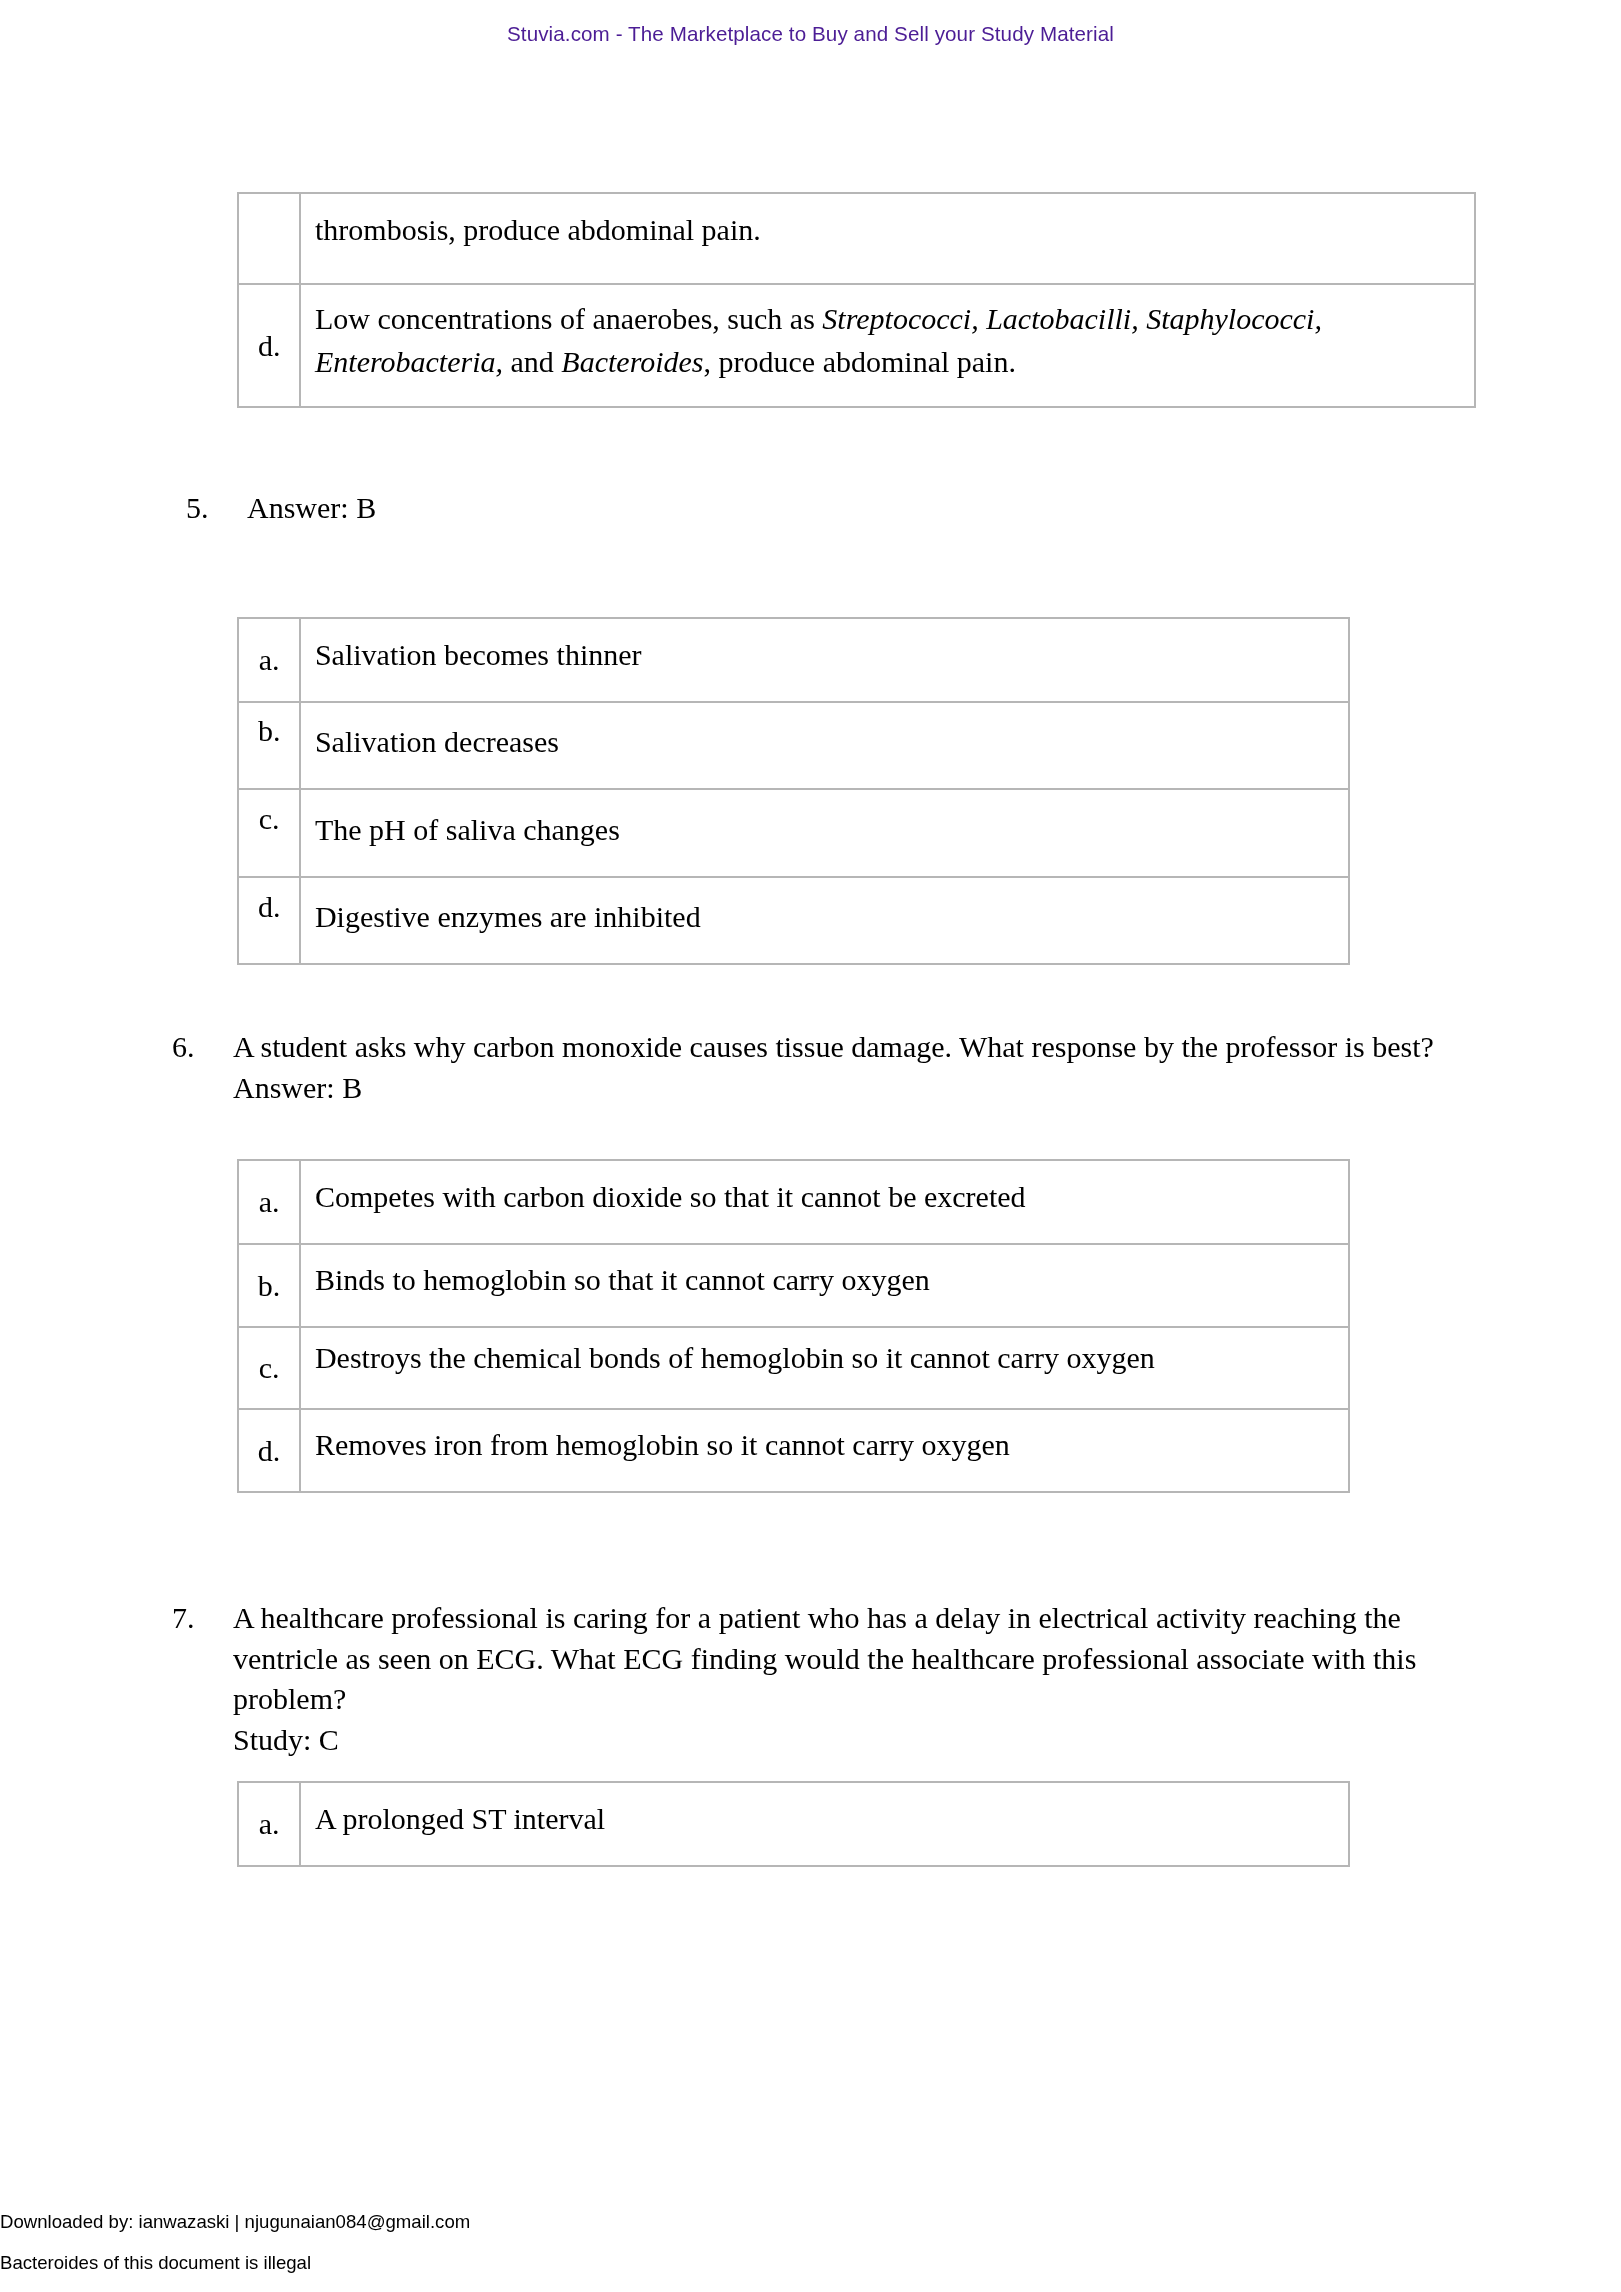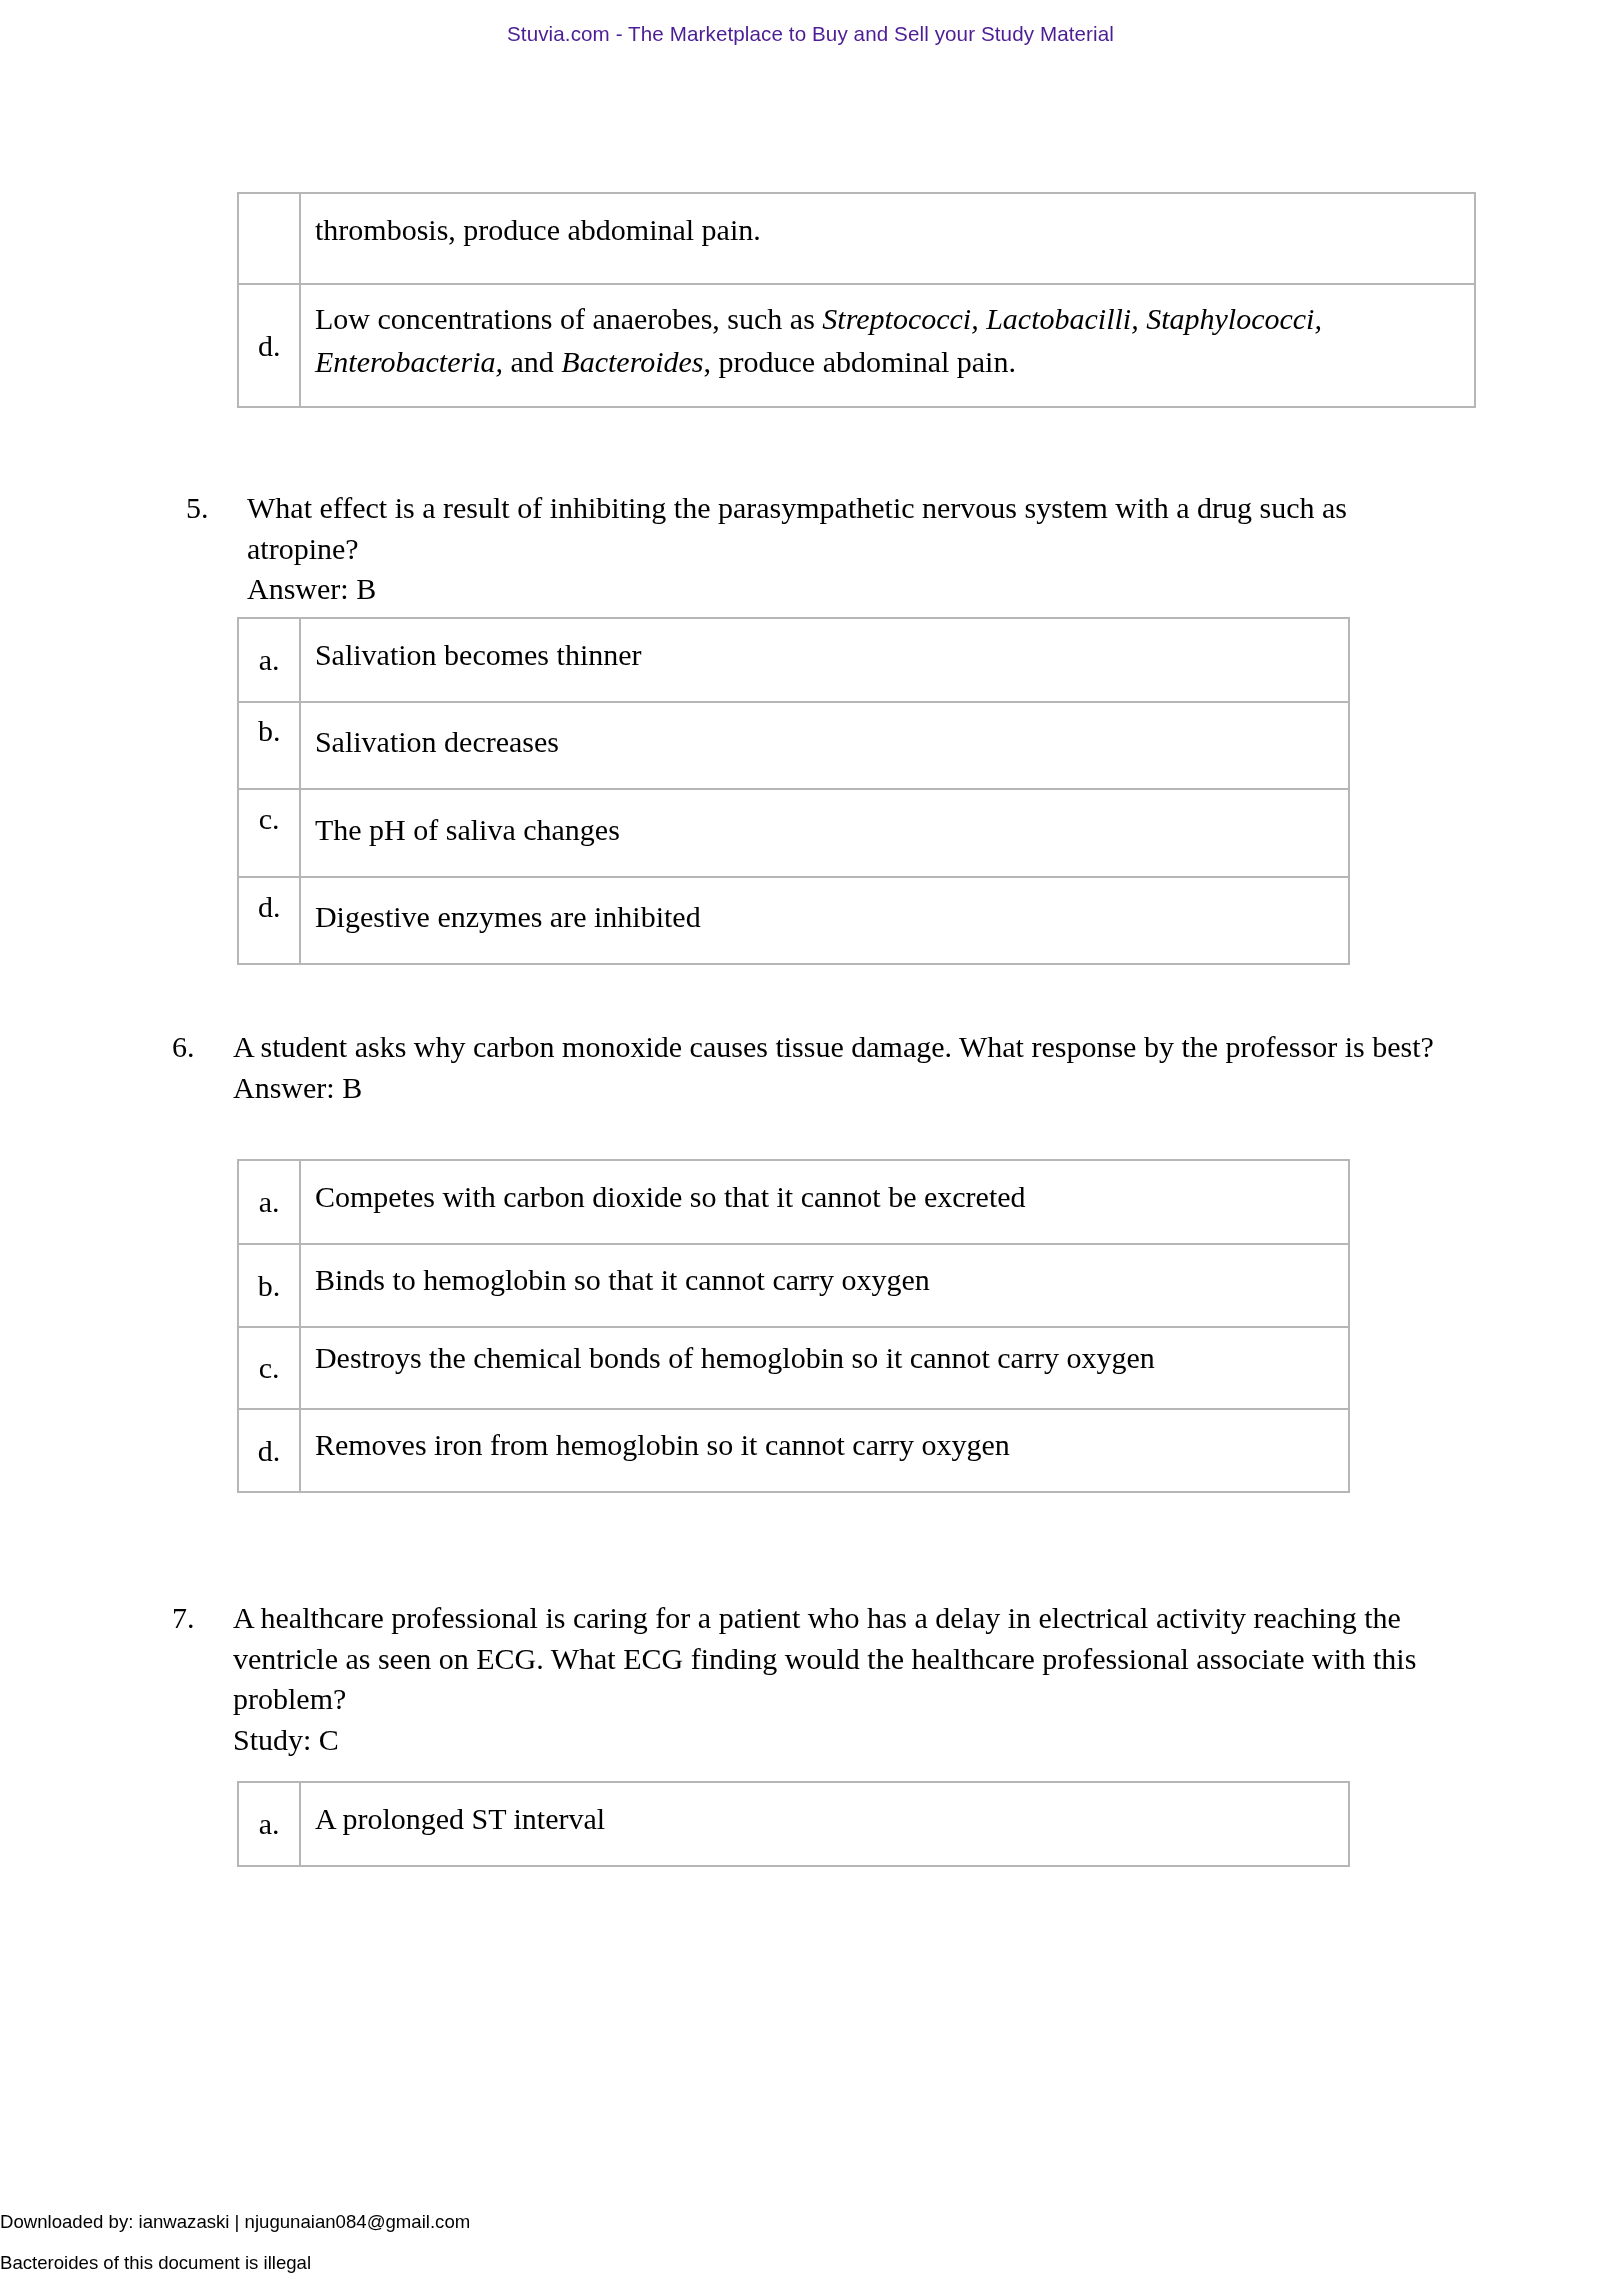--- a/index.html
+++ b/index.html
@@ -159,21 +159,20 @@
           <tr class="row-d">
             <td class="lbl">d.</td>
             <td class="body"><span>Low concentrations of anaerobes, such as </span><i>Streptococci, Lactobacilli, Staphylococci, Enterobacteria,</i><span> and </span><i>Bacteroides</i><span>, produce abdominal pain.</span></td>
           </tr>
         </tbody>
       </table>
     </div>
 
     <div class="question q5">
       <span class="q-num">5.</span>
-      <span class="q-text">What effect is a result of inhibiting the parasympathetic nervous system with a drug such as atropine?</span>
       <span class="answer-line">Answer: B</span>
     </div>
 
     <div class="table-q5">
       <table class="opt-table">
         <tbody>
           <tr>
             <td class="lbl">a.</td>
             <td class="body tall">Salivation becomes thinner</td>
           </tr>

